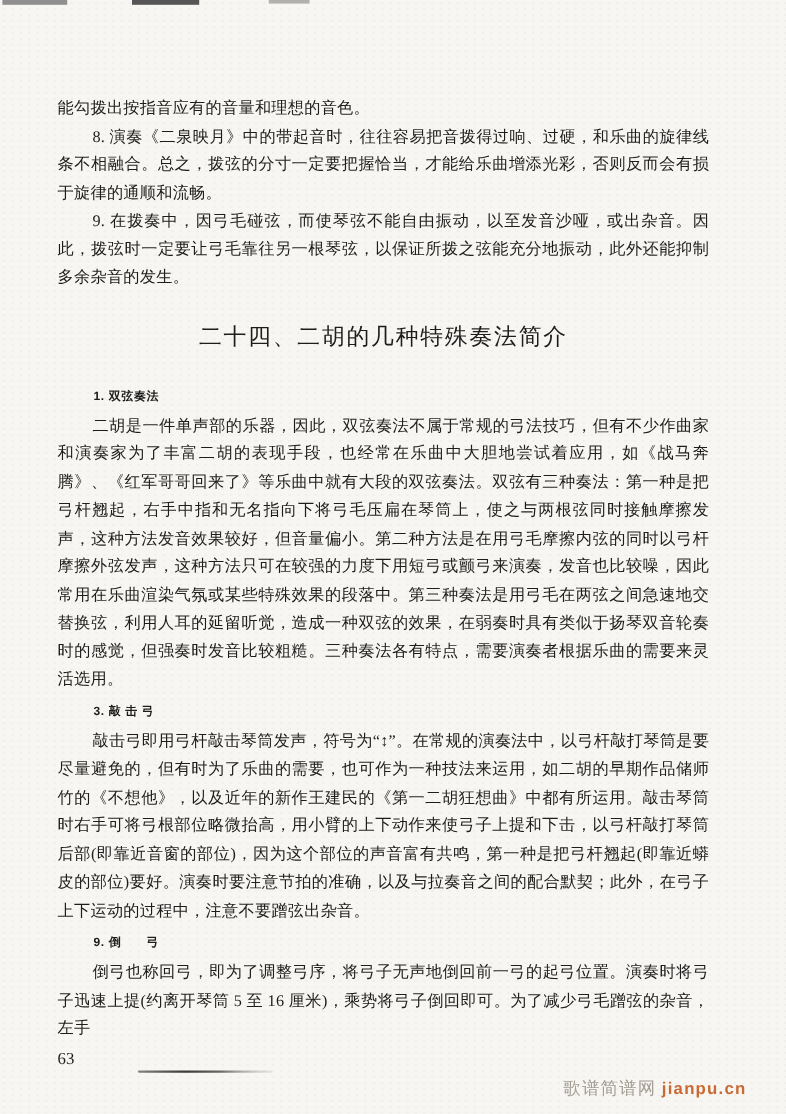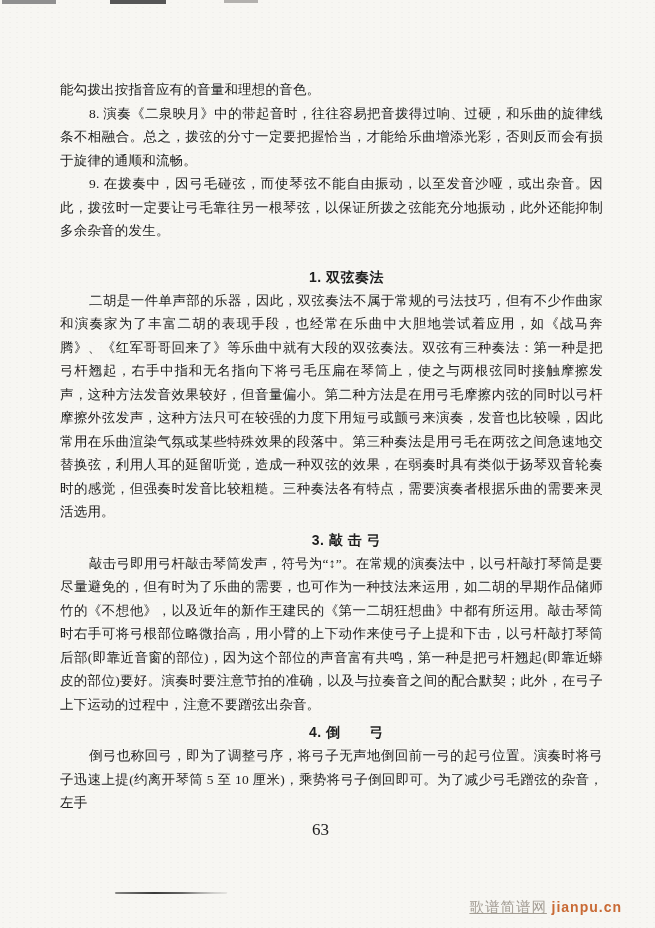--- a/index.html
+++ b/index.html
@@ -13,21 +13,21 @@
     font-family:"Liberation Serif","DejaVu Serif",serif;
     color:#1d1d1d;
   }
   
   .top-bar{position:absolute;top:0;}
   .top-bar.b1{left:2px;width:54px;height:4px;background:#8f8f8f;}
   .top-bar.b2{left:110px;width:56px;height:4px;background:#565656;}
   .top-bar.b3{left:224px;width:34px;height:3px;background:#b3b1ae;}
 
   .content{
-    position:absolute;left:60px;top:78px;width:543px;
+    position:absolute;left:48px;top:78px;width:543px;
   }
   .body-para{
     margin:0;
     font-size:13.5px;
     line-height:23.5px;
     text-align:justify;
     text-justify:inter-character;
     letter-spacing:0.2px;
   }
   .body-para.indent{text-indent:29px;}
@@ -36,83 +36,83 @@
     margin:24px 0 0 0;
     font-size:19px;
     line-height:30px;
     font-weight:normal;
     text-align:center;
     letter-spacing:1.5px;
   }
   .section-heading{
     margin:4px 0 0 0;
     padding-left:30px;
-    font-size:14px;
+    font-size:10px;
     line-height:24px;
     font-weight:bold;
     font-family:"Liberation Sans","DejaVu Sans",sans-serif;
     white-space:pre-wrap;
     letter-spacing:0.5px;
-    text-align:center;
   }
   .section-heading.first{margin-top:22px;}
 
   .page-number{
     margin-top:5px;
     line-height:20px;
-    font-size:17px;
-    text-align:center;
+    font-size:14px;
+    text-align:left;
     padding-right:22px;
   }
 
   .bottom-line{
     position:absolute;
     left:115px;top:892px;width:112px;height:2px;
     background:linear-gradient(to right,
       rgba(40,40,40,0.55) 0%, rgba(25,25,25,0.85) 35%,
       rgba(40,40,40,0.7) 60%, rgba(70,70,70,0.45) 75%,
       rgba(90,90,90,0.25) 88%, rgba(120,120,120,0.15) 100%);
     border-radius:1px;
   }
 
   .watermark{
     position:absolute;
     right:33px;top:898px;
     font-size:14.5px;
     letter-spacing:1px;
     font-family:"Liberation Serif","DejaVu Serif",serif;
   }
-  .watermark .wm-name{color:#a39d94;text-decoration:underline;}
+  .watermark .wm-name{color:#a39d94;}
   .watermark .wm-url{color:#c96a35;font-family:"Liberation Sans","DejaVu Sans",sans-serif;font-size:14px;font-weight:bold;}
 </style>
 </head>
 <body>
 
 <div class="page">
 
   <div class="top-bar b1"></div>
   <div class="top-bar b2"></div>
   <div class="top-bar b3"></div>
 
   <div class="content">
     <p class="body-para">能勾拨出按指音应有的音量和理想的音色。</p>
 
     <p class="body-para indent">8. 演奏《二泉映月》中的带起音时，往往容易把音拨得过响、过硬，和乐曲的旋律线条不相融合。总之，拨弦的分寸一定要把握恰当，才能给乐曲增添光彩，否则反而会有损于旋律的通顺和流畅。</p>
 
     <p class="body-para indent">9. 在拨奏中，因弓毛碰弦，而使琴弦不能自由振动，以至发音沙哑，或出杂音。因此，拨弦时一定要让弓毛靠往另一根琴弦，以保证所拨之弦能充分地振动，此外还能抑制多余杂音的发生。</p>
 
+    <h1 class="chapter-title">二十四、二胡的几种特殊奏法简介</h1>
 
     <h2 class="section-heading first">1. 双弦奏法</h2>
     <p class="body-para indent">二胡是一件单声部的乐器，因此，双弦奏法不属于常规的弓法技巧，但有不少作曲家和演奏家为了丰富二胡的表现手段，也经常在乐曲中大胆地尝试着应用，如《战马奔腾》、《红军哥哥回来了》等乐曲中就有大段的双弦奏法。双弦有三种奏法：第一种是把弓杆翘起，右手中指和无名指向下将弓毛压扁在琴筒上，使之与两根弦同时接触摩擦发声，这种方法发音效果较好，但音量偏小。第二种方法是在用弓毛摩擦内弦的同时以弓杆摩擦外弦发声，这种方法只可在较强的力度下用短弓或颤弓来演奏，发音也比较噪，因此常用在乐曲渲染气氛或某些特殊效果的段落中。第三种奏法是用弓毛在两弦之间急速地交替换弦，利用人耳的延留听觉，造成一种双弦的效果，在弱奏时具有类似于扬琴双音轮奏时的感觉，但强奏时发音比较粗糙。三种奏法各有特点，需要演奏者根据乐曲的需要来灵活选用。</p>
 
     <h2 class="section-heading">3. 敲 击 弓</h2>
     <p class="body-para indent">敲击弓即用弓杆敲击琴筒发声，符号为“↕”。在常规的演奏法中，以弓杆敲打琴筒是要尽量避免的，但有时为了乐曲的需要，也可作为一种技法来运用，如二胡的早期作品储师竹的《不想他》，以及近年的新作王建民的《第一二胡狂想曲》中都有所运用。敲击琴筒时右手可将弓根部位略微抬高，用小臂的上下动作来使弓子上提和下击，以弓杆敲打琴筒后部(即靠近音窗的部位)，因为这个部位的声音富有共鸣，第一种是把弓杆翘起(即靠近蟒皮的部位)要好。演奏时要注意节拍的准确，以及与拉奏音之间的配合默契；此外，在弓子上下运动的过程中，注意不要蹭弦出杂音。</p>
 
-    <h2 class="section-heading">4. 倒　　弓</h2>
-    <p class="body-para indent">倒弓也称回弓，即为了调整弓序，将弓子无声地倒回前一弓的起弓位置。演奏时将弓子迅速上提(约离开琴筒 5 至 10 厘米)，乘势将弓子倒回即可。为了减少弓毛蹭弦的杂音，左手</p>
+    <h2 class="section-heading">9. 倒　　弓</h2>
+    <p class="body-para indent">倒弓也称回弓，即为了调整弓序，将弓子无声地倒回前一弓的起弓位置。演奏时将弓子迅速上提(约离开琴筒 5 至 16 厘米)，乘势将弓子倒回即可。为了减少弓毛蹭弦的杂音，左手</p>
 
     <div class="page-number">63</div>
   </div>
 
   <div class="bottom-line"></div>
 
   <div class="watermark">
     <span class="wm-name">歌谱简谱网</span>
     <span> </span>
     <span class="wm-url">jianpu.cn</span>

